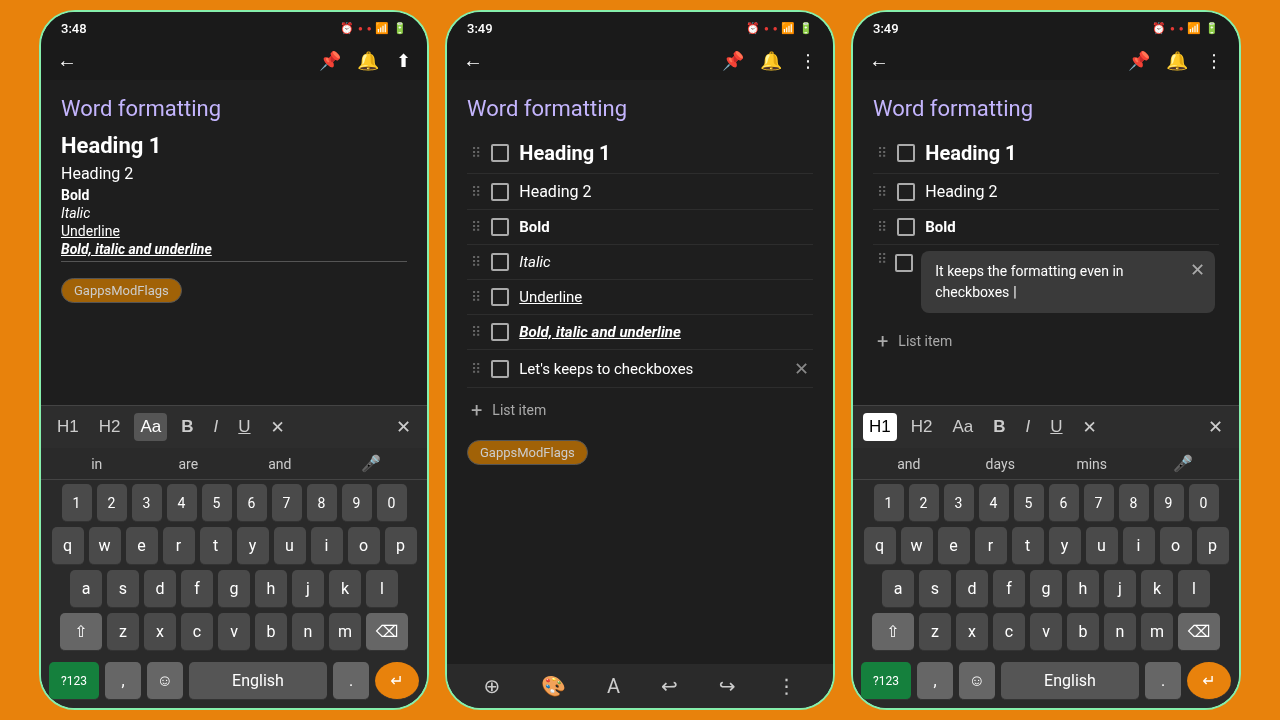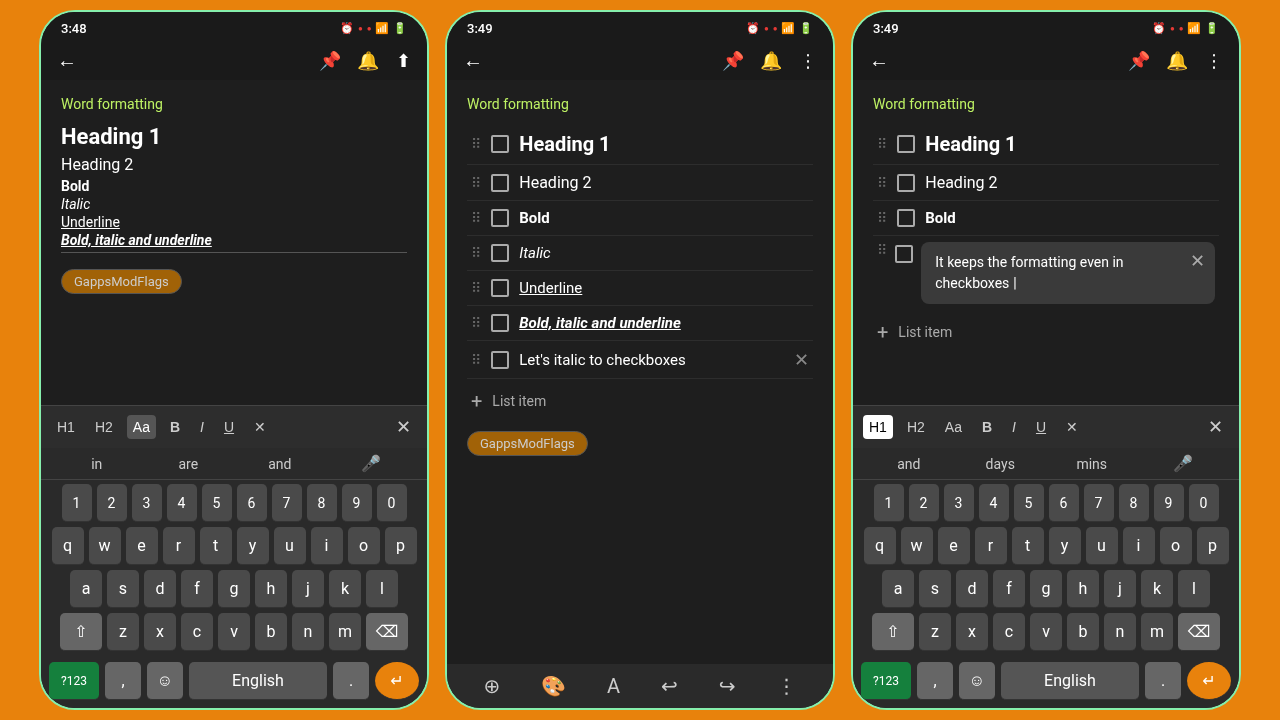--- a/index.html
+++ b/index.html
@@ -74,22 +74,22 @@
       color: #fff;
       font-size: 18px;
     }
     .doc-content {
       flex: 1;
       background: #1e1e1e;
       padding: 16px 20px;
       overflow: hidden;
     }
     .doc-title {
-      color: #bef264;
-      font-size: 14px;
+      color: #c4b5fd;
+      font-size: 22px;
       font-weight: 400;
       margin-bottom: 12px;
     }
     .doc-heading1 {
       color: #fff;
       font-size: 22px;
       font-weight: 700;
       margin-bottom: 6px;
     }
     .doc-heading2 {
@@ -140,21 +140,21 @@
       background: #2d2d2d;
       display: flex;
       align-items: center;
       padding: 6px 10px;
       gap: 8px;
       flex-shrink: 0;
       border-top: 1px solid #444;
     }
     .fmt-btn {
       color: #ccc;
-      font-size: 14px;
+      font-size: 17px;
       font-weight: 500;
       padding: 4px 6px;
       border-radius: 4px;
       cursor: pointer;
       background: transparent;
       border: none;
       display: flex;
       align-items: center;
       justify-content: center;
     }
@@ -494,21 +494,21 @@
         <span class="checklist-text underline-text">Underline</span>
       </div>
       <div class="checklist-item">
         <span class="drag-handle">⠿</span>
         <div class="checkbox"></div>
         <span class="checklist-text" style="font-weight:700;font-style:italic;text-decoration:underline;">Bold, italic and underline</span>
       </div>
       <div class="checklist-item">
         <span class="drag-handle">⠿</span>
         <div class="checkbox"></div>
-        <span class="checklist-text">Let's italic to checkboxes</span>
+        <span class="checklist-text">Let's keeps to checkboxes</span>
         <span class="delete-icon">✕</span>
       </div>
       <div class="add-item-row">
         <span class="plus">+</span>
         <span>List item</span>
       </div>
       <div class="doc-tag">GappsModFlags</div>
     </div>
     <div class="bottom-toolbar">
       <span>⊕</span>

